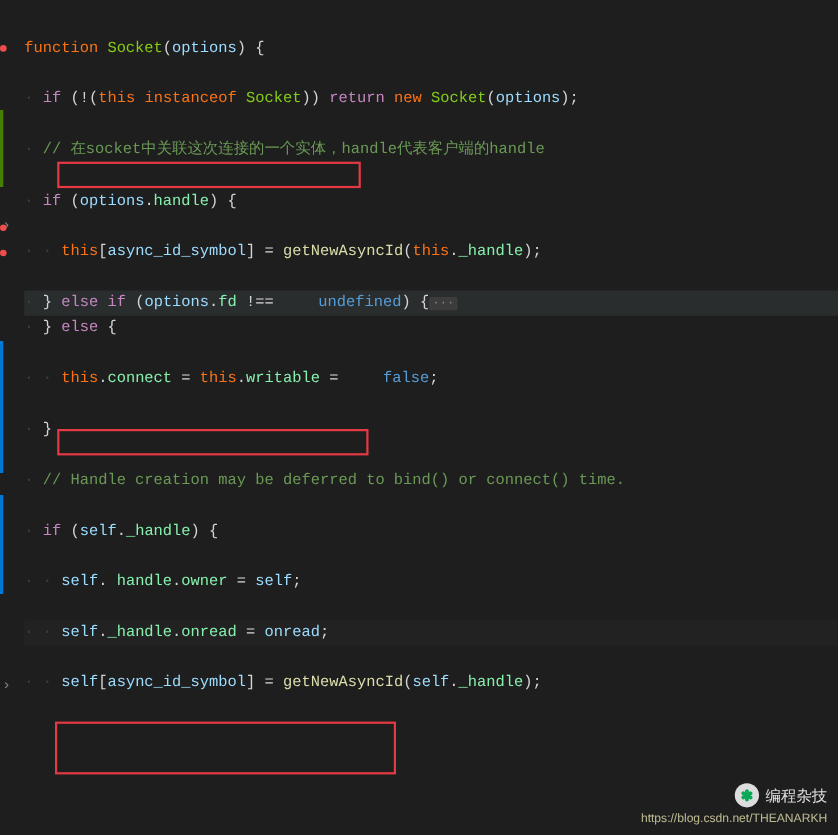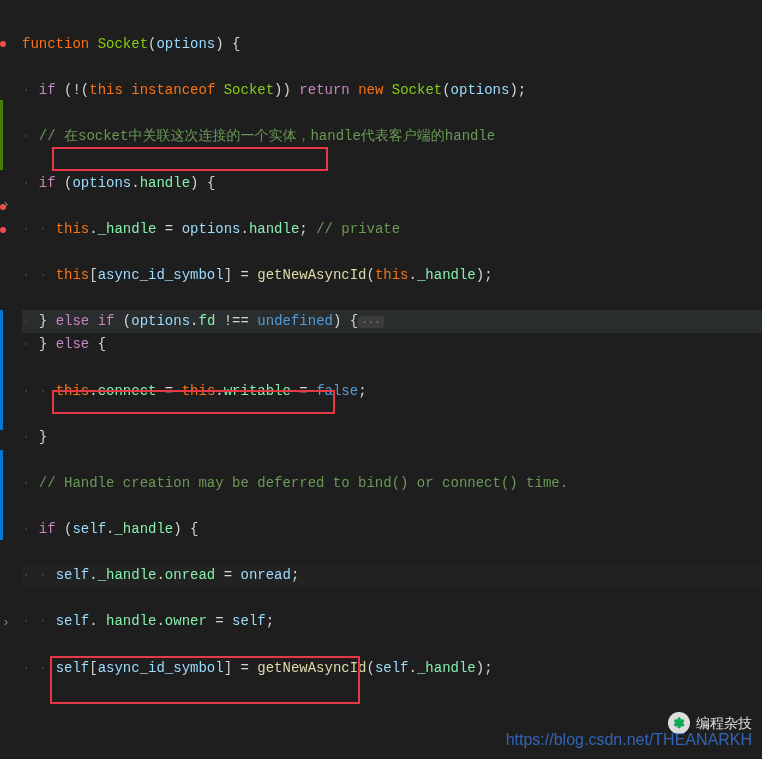--- a/index.html
+++ b/index.html
@@ -43,21 +43,21 @@
   }
   .line { min-height: 23px; }
   .kw { color: #f97316; }
   .kw2 { color: #c586c0; }
   .fn { color: #dcdcaa; }
   .cls { color: #84cc16; }
   .var { color: #9cdcfe; }
   .com { color: #6a9955; }
   .op { color: #d4d4d4; }
   .prop { color: #86efac; }
-  .boolv { color: #569cd6; }
+  .boolv { color: #569cd6; margin-left: 32px; }
   .hl-line { background: #2a2d2e; display: inline-block; min-width: 100%; }
   .red-box {
     position: absolute;
     border: 2px solid #e63946;
     pointer-events: none;
     z-index: 5;
   }
   .box1 { left: 52px; top: 147px; width: 276px; height: 24px; }
   .box2 { left: 52px; top: 390px; width: 283px; height: 24px; }
   .box3 { left: 50px; top: 656px; width: 310px; height: 48px; }
@@ -90,23 +90,23 @@
     justify-content: center;
     margin-right: 6px;
     font-size: 14px;
     color: #07c160;
     font-weight: bold;
   }
   .source-url {
     position: absolute;
     bottom: 6px;
     right: 10px;
-    color: #3b82f6;
+    color: #fef9c3;
     font-family: Arial, sans-serif;
-    font-size: 16px;
+    font-size: 11px;
     opacity: 0.7;
     z-index: 10;
     margin-left: 16px;
   }
   .guide { color: #404040; }
   .cursor-line { background: rgba(255,255,255,0.02); }
   .bar-green { background: #487e02; }
   .bar-blue { background: #0078d4; }
   .red-dot { position:absolute; left:0; width:6px; height:6px; background:#f14c4c; border-radius:50%; }
 </style>
@@ -123,30 +123,29 @@
     <div class="gutter-bar bar-green" style="top:100px;height:70px"></div>
     <div class="gutter-bar bar-blue" style="top:310px;height:120px"></div>
     <div class="gutter-bar bar-blue" style="top:450px;height:90px"></div>
   </div>
 
   <div class="code-area">
 <div class="line"><span class="kw">function</span> <span class="cls">Socket</span><span class="op">(</span><span class="var">options</span><span class="op">) {</span></div>
 <div class="line"><span class="guide">·</span> <span class="kw2">if</span> <span class="op">(!(</span><span class="kw">this</span> <span class="kw">instanceof</span> <span class="cls">Socket</span><span class="op">))</span> <span class="kw2">return</span> <span class="kw">new</span> <span class="cls">Socket</span><span class="op">(</span><span class="var">options</span><span class="op">);</span></div>
 <div class="line"><span class="guide">·</span> <span class="com">// 在socket中关联这次连接的一个实体，handle代表客户端的handle</span></div>
 <div class="line"><span class="guide">·</span> <span class="kw2">if</span> <span class="op">(</span><span class="var">options</span><span class="op">.</span><span class="prop">handle</span><span class="op">) {</span></div>
-<div class="line"><span class="guide">·</span> <span class="guide">·</span> <span class="kw">this</span><span class="op">.</span><span class="prop">_handle</span> <span class="op">=</span> <span class="var">options</span><span class="op">.</span><span class="prop">handle</span><span class="op">;</span> <span class="com">// private</span></div>
 <div class="line"><span class="guide">·</span> <span class="guide">·</span> <span class="kw">this</span><span class="op">[</span><span class="var">async_id_symbol</span><span class="op">] = </span><span class="fn">getNewAsyncId</span><span class="op">(</span><span class="kw">this</span><span class="op">.</span><span class="prop">_handle</span><span class="op">);</span></div>
 <div class="line hl-line"><span class="guide">·</span> <span class="op">}</span> <span class="kw2">else</span> <span class="kw2">if</span> <span class="op">(</span><span class="var">options</span><span class="op">.</span><span class="prop">fd</span> <span class="op">!==</span> <span class="boolv">undefined</span><span class="op">) {</span><span class="fold-dots">···</span></div>
 <div class="line"><span class="guide">·</span> <span class="op">}</span> <span class="kw2">else</span> <span class="op">{</span></div>
 <div class="line"><span class="guide">·</span> <span class="guide">·</span> <span class="kw">this</span><span class="op">.</span><span class="prop">connect</span> <span class="op">=</span> <span class="kw">this</span><span class="op">.</span><span class="prop">writable</span> <span class="op">=</span> <span class="boolv">false</span><span class="op">;</span></div>
 <div class="line"><span class="guide">·</span> <span class="op">}</span></div>
 <div class="line"><span class="guide">·</span> <span class="com">// Handle creation may be deferred to bind() or connect() time.</span></div>
 <div class="line"><span class="guide">·</span> <span class="kw2">if</span> <span class="op">(</span><span class="var">self</span><span class="op">.</span><span class="prop">_handle</span><span class="op">) {</span></div>
+<div class="line"><span class="guide">·</span> <span class="guide">·</span> <span class="var">self</span><span class="op">.</span><span class="prop"> handle</span><span class="op">.</span><span class="prop">owner</span> <span class="op">=</span> <span class="var">self</span><span class="op">;</span></div>
 <div class="line cursor-line"><span class="guide">·</span> <span class="guide">·</span> <span class="var">self</span><span class="op">.</span><span class="prop">_handle</span><span class="op">.</span><span class="prop">onread</span> <span class="op">=</span> <span class="var">onread</span><span class="op">;</span></div>
-<div class="line"><span class="guide">·</span> <span class="guide">·</span> <span class="var">self</span><span class="op">.</span><span class="prop"> handle</span><span class="op">.</span><span class="prop">owner</span> <span class="op">=</span> <span class="var">self</span><span class="op">;</span></div>
 <div class="line"><span class="guide">·</span> <span class="guide">·</span> <span class="var">self</span><span class="op">[</span><span class="var">async_id_symbol</span><span class="op">] = </span><span class="fn">getNewAsyncId</span><span class="op">(</span><span class="var">self</span><span class="op">.</span><span class="prop">_handle</span><span class="op">);</span></div>
 
 
 
 
 
 
 
 
 

